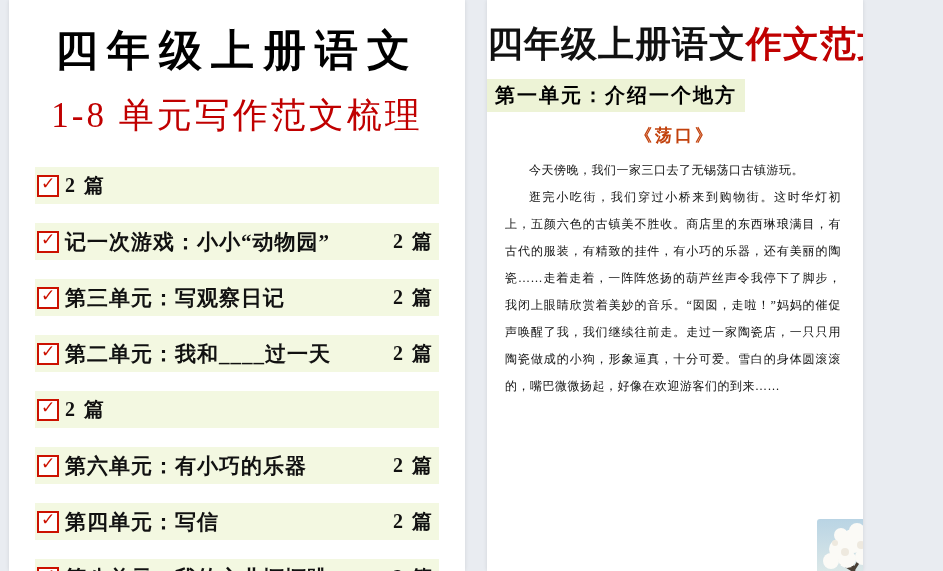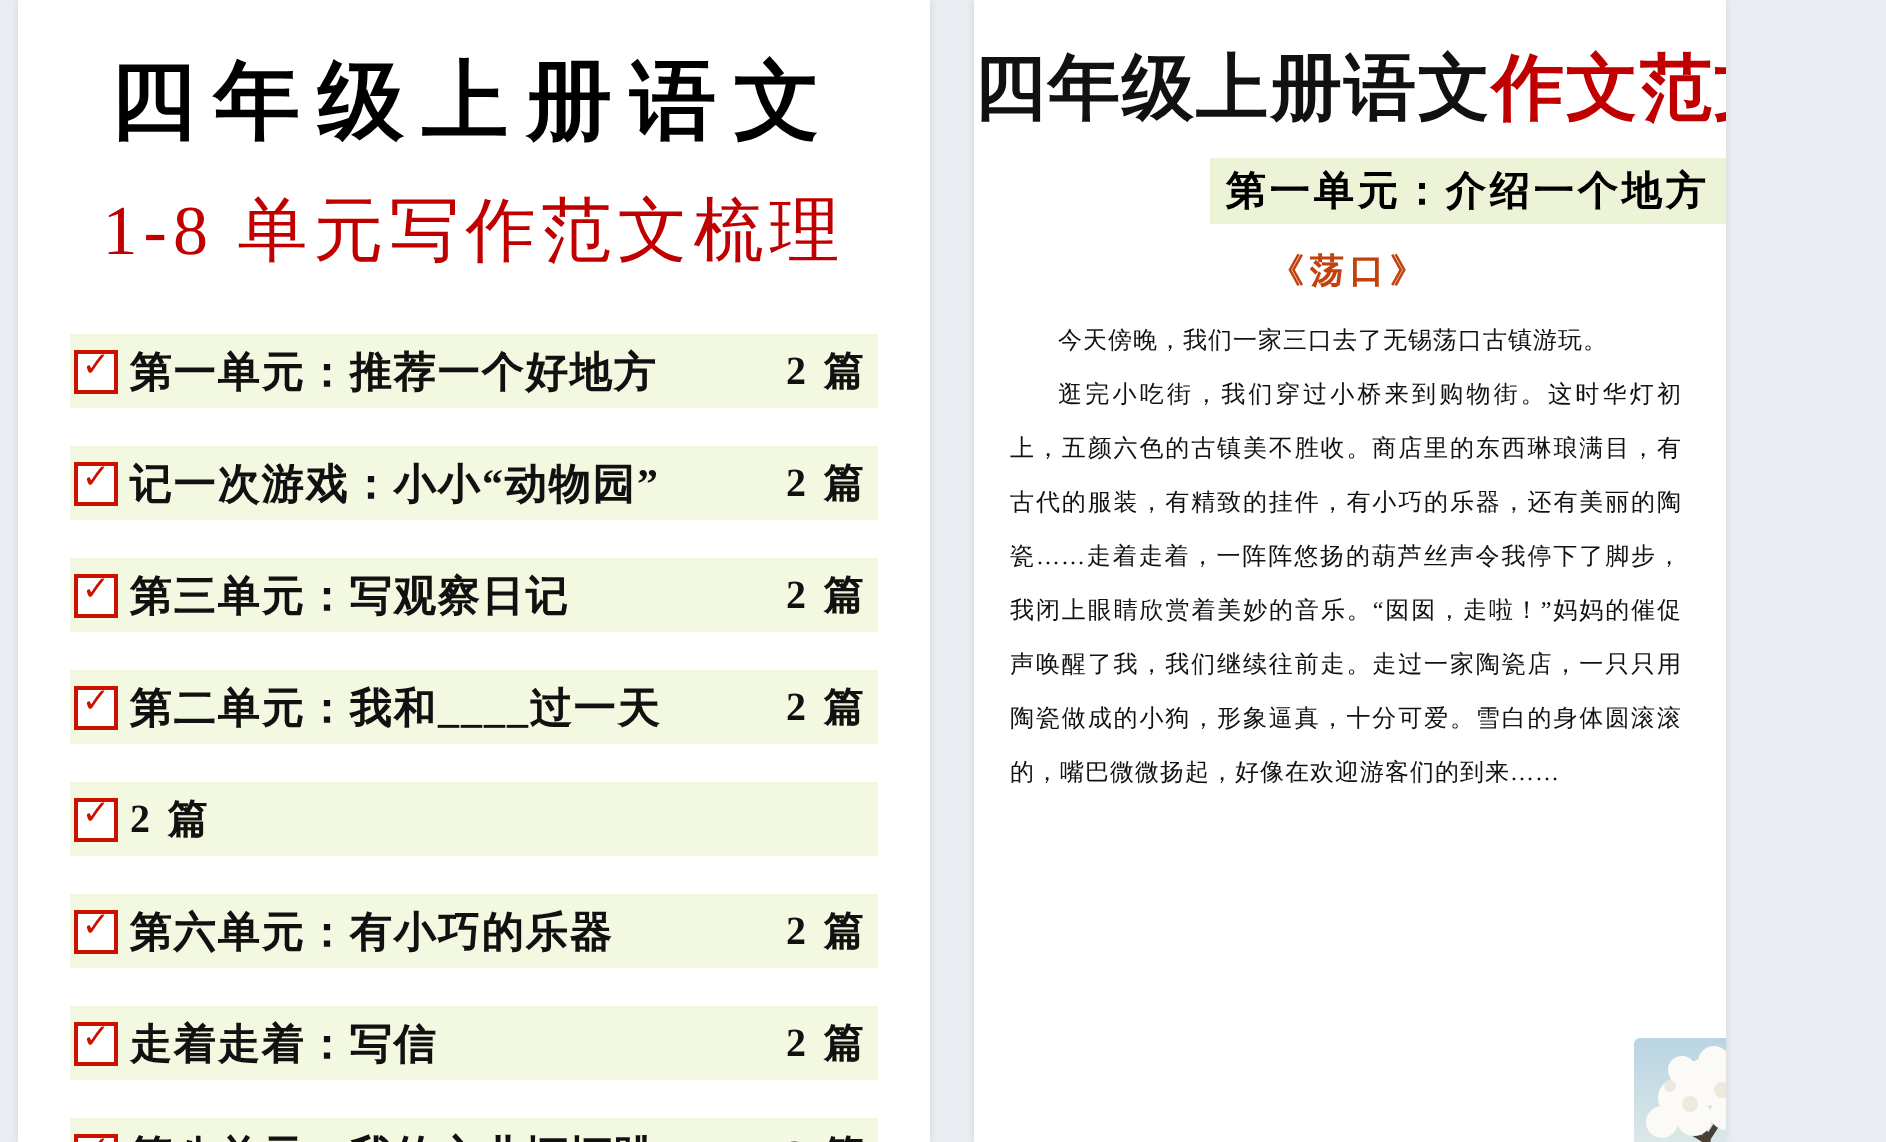--- a/index.html
+++ b/index.html
@@ -55,21 +55,21 @@
   }
 
   
   #page-right{padding:0;}
   .rp-title{
     margin-top:20px;text-align:center;font-size:36px;font-weight:bold;
     letter-spacing:1px;white-space:nowrap;
   }
   .rp-title .red{color:#c00000;}
   .rp-unit{
-    margin-top:10px;text-align:right;
+    margin-top:10px;text-align:left;
   }
   .rp-unit span{
     display:inline-block;background:#edf3d6;
     font-size:20px;font-weight:bold;letter-spacing:2px;
     padding:3px 8px;color:#000;
   }
   .rp-essay-title{
     margin-top:12px;text-align:center;
     font-size:17px;font-weight:bold;letter-spacing:3px;color:#c2410c;
   }
@@ -91,21 +91,20 @@
 <div class="page" id="page-left">
   <div class="lp-title">四年级上册语文</div>
   <div class="lp-subtitle">1-8 单元写作范文梳理</div>
 
   <div class="unit-list">
 
     <div class="unit-row">
       <span class="checkbox">
           <span class="tick">✓</span>
         </span>
-      <span class="unit-label">第一单元：推荐一个好地方</span>
       <span class="unit-count">2 篇</span>
     </div>
 
     <div class="unit-row">
       <span class="checkbox">
           <span class="tick">✓</span>
         </span>
       <span class="unit-label">记一次游戏：小小“动物园”</span>
       <span class="unit-count">2 篇</span>
     </div>
@@ -138,21 +137,21 @@
           <span class="tick">✓</span>
         </span>
       <span class="unit-label">第六单元：有小巧的乐器</span>
       <span class="unit-count">2 篇</span>
     </div>
 
     <div class="unit-row">
       <span class="checkbox">
           <span class="tick">✓</span>
         </span>
-      <span class="unit-label">走着走着：写信</span>
+      <span class="unit-label">第四单元：写信</span>
       <span class="unit-count">2 篇</span>
     </div>
 
     <div class="unit-row">
       <span class="checkbox">
           <span class="tick">✓</span>
         </span>
       <span class="unit-label">第八单元：我的心儿怦怦跳</span>
       <span class="unit-count">2 篇</span>
     </div>

